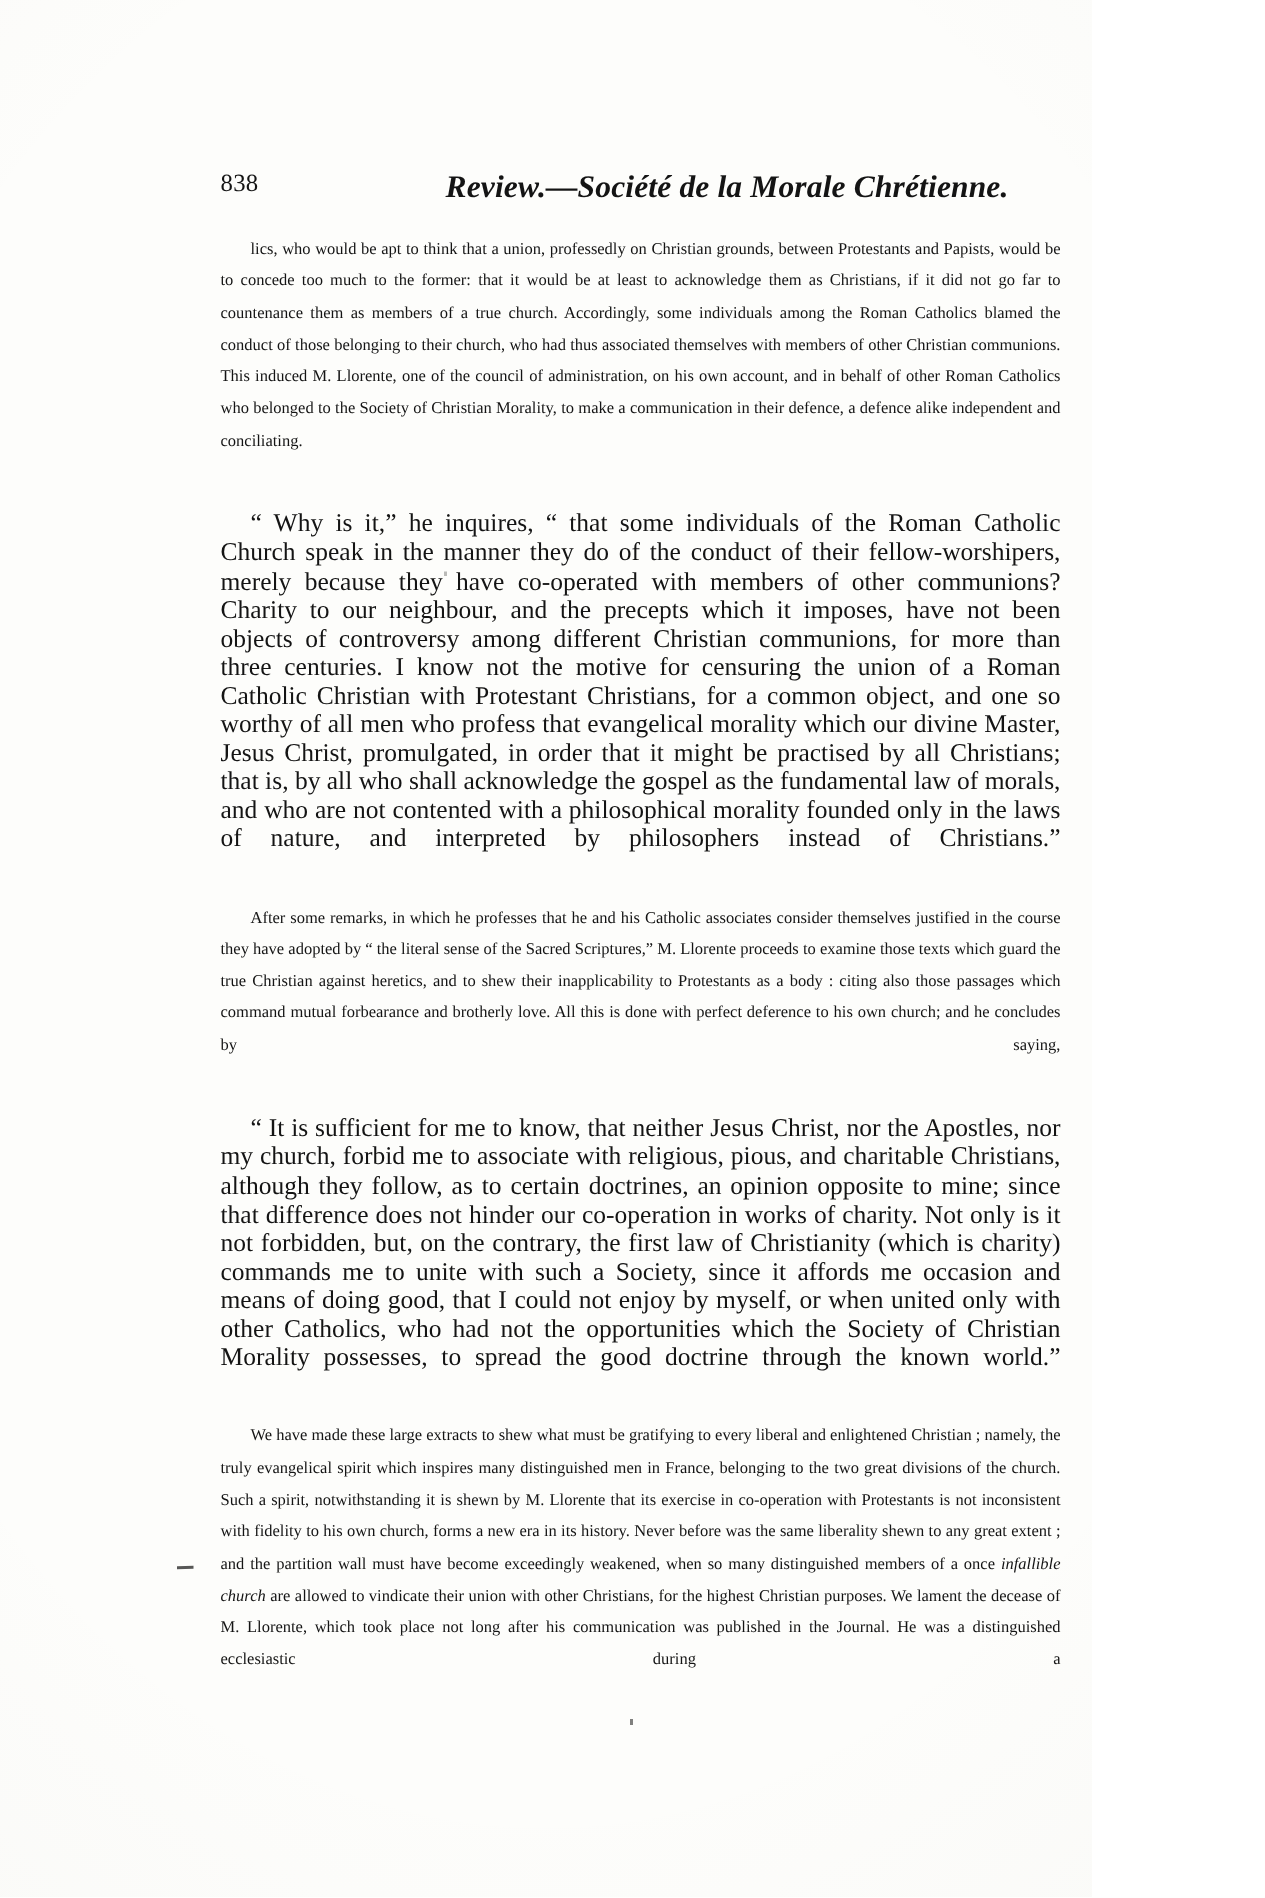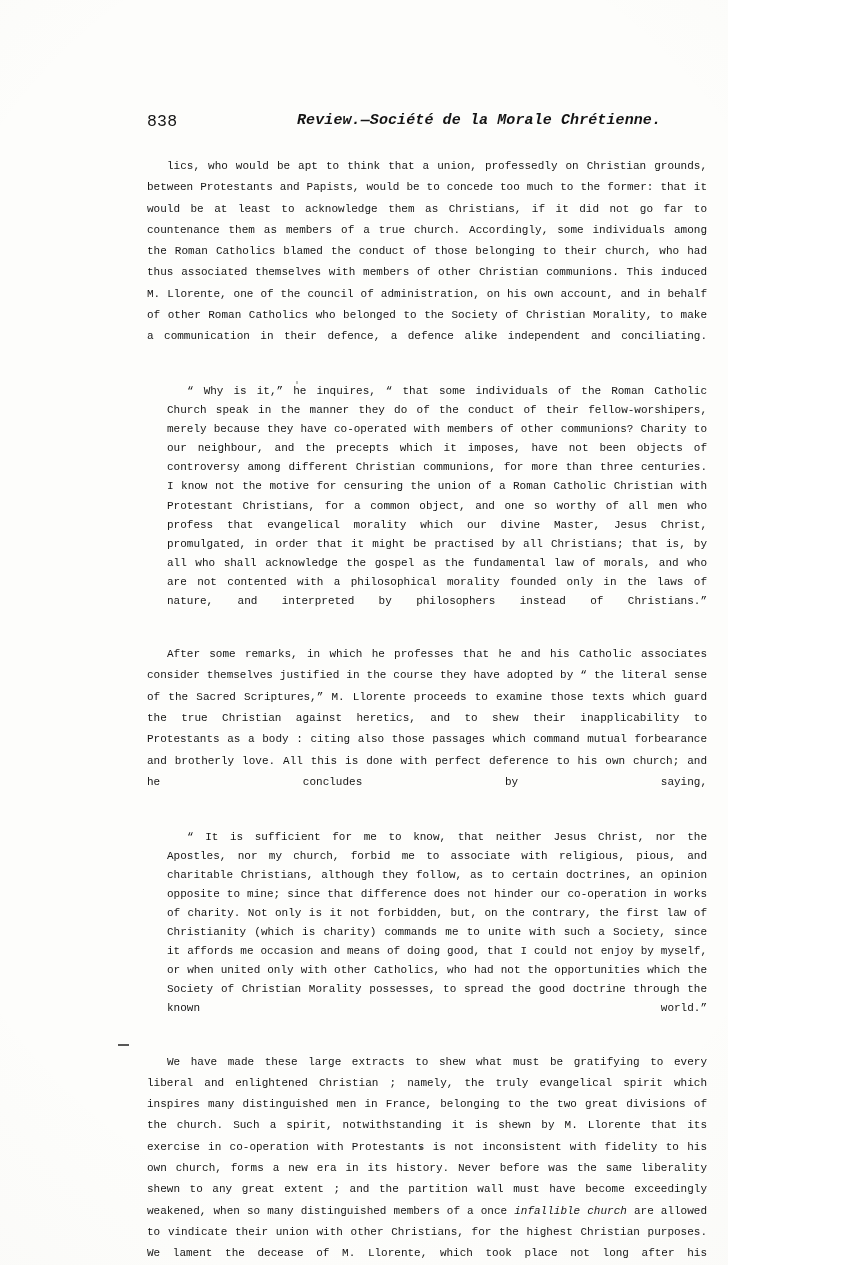--- a/index.html
+++ b/index.html
@@ -6,21 +6,21 @@
     margin: 0;
     padding: 0;
     background: #ffffff;
   }
   .page {
     position: relative;
     width: 728px;
     height: 1265px;
     background: #fdfdfb;
     overflow: hidden;
-    font-family: Liberation Mono, monospace;
+    font-family: Liberation Serif, serif;
     color: #141414;
   }
   
   .paper-tone {
     position: absolute;
     inset: 0;
     background:
       radial-gradient(ellipse 120% 90% at 50% 45%, rgba(255,255,255,0) 55%, rgba(120,115,105,0.045) 100%);
     pointer-events: none;
   }
@@ -44,45 +44,44 @@
     top: 0;
     font-size: 16.5px;
     letter-spacing: 0.2px;
   }
   .head-title {
     position: absolute;
     left: 150px;
     top: 0;
     font-style: italic;
     font-weight: bold;
-    font-size: 15px;
+    font-size: 21px;
     letter-spacing: 0.1px;
     white-space: nowrap;
   }
 
   
   p {
     margin: 0;
     text-align: justify;
     text-justify: inter-word;
     -webkit-hyphens: none;
     hyphens: none;
   }
   .body-para {
     font-size: 11px;
     line-height: 21.3px;
     text-indent: 20px;
     margin-bottom: 13px;
   }
   .quote-para {
-    font-size: 11px;
+    font-size: 17px;
     line-height: 19.1px;
     text-indent: 20px;
     margin-bottom: 14px;
-    margin-left: 20px;
   }
   .it { font-style: italic; }
 
   
   p::after {
     content: "";
     display: inline-block;
     width: 100%;
   }
 

